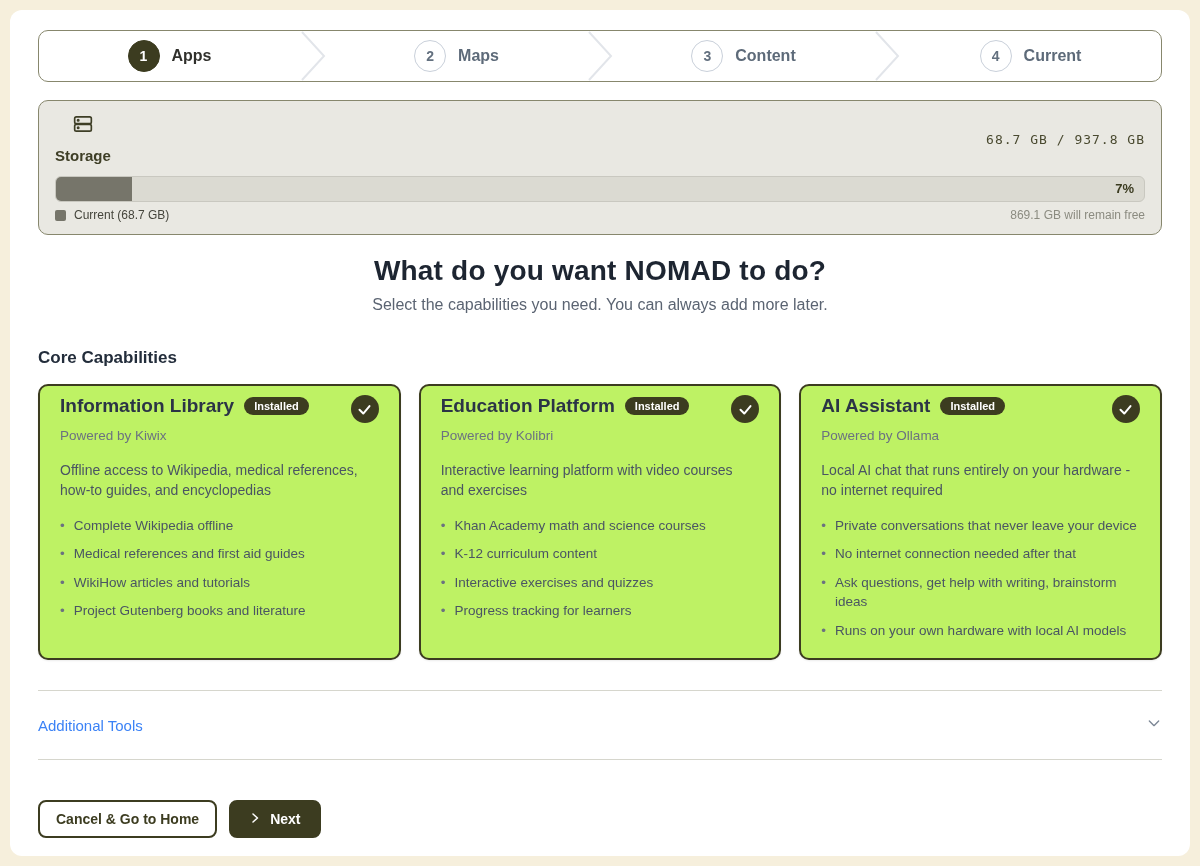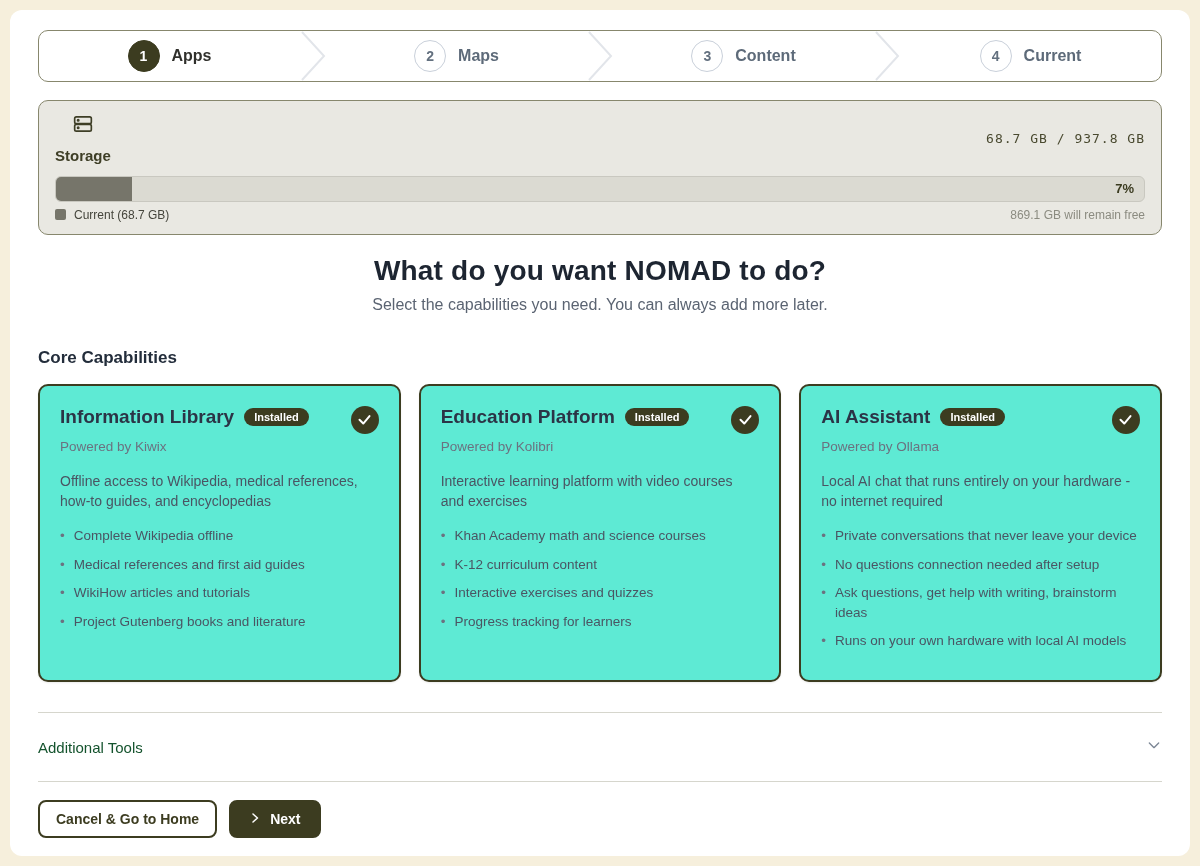--- a/index.html
+++ b/index.html
@@ -93,24 +93,24 @@
 
   
   .section-heading { margin-top: 34px; font-size: 17px; font-weight: 600; color: #232d3b; }
   .cards {
     margin-top: 16px;
     display: grid;
     grid-template-columns: repeat(3, 1fr);
     gap: 18px;
   }
   .card {
-    background: #5eead4;
+    background: #bef264;
     border: 2px solid #3c3c20;
     border-radius: 10px;
-    padding: 20px 20px;
+    padding: 9px 20px;
     cursor: pointer;
     box-shadow: 0 1px 2px rgba(0,0,0,0.08);
   }
   .card-top { display: flex; align-items: flex-start; justify-content: space-between; }
   .card-title-wrap { display: flex; align-items: center; gap: 10px; flex-wrap: wrap; }
   .card-title { font-size: 19px; font-weight: 700; color: #2b3446; }
   .badge {
     background: #3c3c20; color: #ffffff;
     font-size: 11px; font-weight: 600;
     padding: 3px 10px; border-radius: 999px;
@@ -131,21 +131,21 @@
   }
   .card-bullets li .dot { color: #6b7280; }
 
   
   .divider { border: none; border-top: 1px solid #d6d6cd; margin-top: 30px; }
   .tools-row {
     display: flex; align-items: center; justify-content: space-between;
     padding: 24px 0;
     cursor: pointer;
   }
-  .tools-label { font-size: 15px; color: #14532d; }
+  .tools-label { font-size: 15px; color: #3b82f6; }
   .divider2 { border: none; border-top: 1px solid #d6d6cd; }
 
   
   .footer {
     margin-top: auto;
     display: flex; align-items: center; justify-content: space-between;
     padding-top: 18px;
   }
   .footer-summary { font-size: 14px; color: #374151; }
   .footer-actions { display: flex; align-items: flex-start; gap: 12px; }
@@ -323,21 +323,21 @@
       </div>
       <div class="card-powered">Powered by Ollama</div>
       <div class="card-desc">Local AI chat that runs entirely on your hardware - no internet required</div>
       <ul class="card-bullets">
         <li>
             <span class="dot">•</span>
             <span>Private conversations that never leave your device</span>
           </li>
         <li>
             <span class="dot">•</span>
-            <span>No questions connection needed after setup</span>
+            <span>No internet connection needed after that</span>
           </li>
         <li>
             <span class="dot">•</span>
             <span>Ask questions, get help with writing, brainstorm ideas</span>
           </li>
         <li>
             <span class="dot">•</span>
             <span>Runs on your own hardware with local AI models</span>
           </li>
       </ul>

